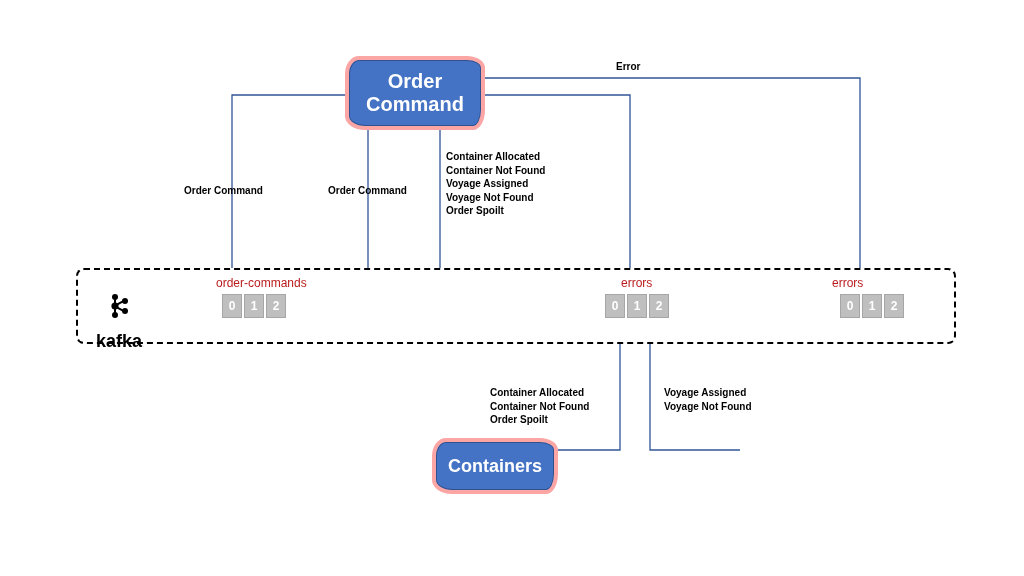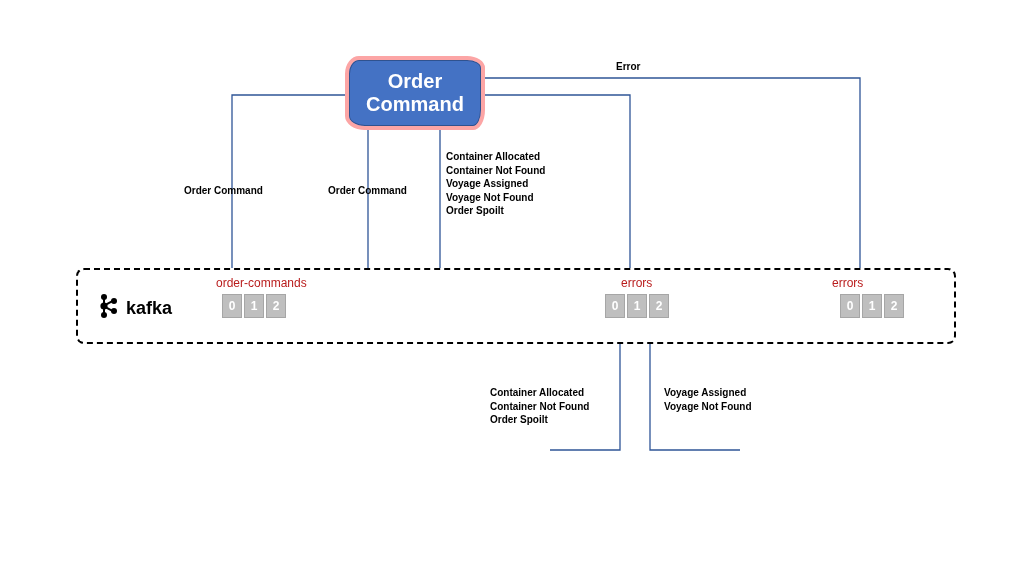--- a/index.html
+++ b/index.html
@@ -47,20 +47,21 @@
     border-radius: 8px;
     background: #fff;
   }
   .kafka-logo {
     position: absolute;
     display: flex;
     align-items: center;
     gap: 6px;
     font-size: 18px;
     font-weight: 600;
+    flex-direction: column;
   }
   .kafka-logo svg { width: 24px; height: 28px; }
   
   .topic-label {
     position: absolute;
     font-size: 12px;
     color: #b91c1c;
     white-space: nowrap;
   }
   .partitions {
@@ -115,20 +116,21 @@
 
       <path d="M 550 450 L 620 450 L 620 328" marker-end="url(#arrow)"></path>
 
       <path d="M 740 450 L 650 450 L 650 328" marker-end="url(#arrow)"></path>
     </g>
   </svg>
 
   <div class="node big" style="left:345px; top:56px; width:132px; height:66px; white-space:pre;">Order
 Command</div>
 
+  <div class="node small" style="left:432px; top:438px; width:118px; height:48px;">Containers</div>
 
 
   <div class="kafka-band" style="left:76px; top:268px; width:876px; height:72px;"></div>
 
   <div class="kafka-logo" style="left:96px; top:292px;">
     <span>
       <svg viewBox="0 0 24 28">
         <g fill="#000">
           <circle cx="8" cy="5" r="3"></circle>
           <circle cx="8" cy="14" r="3.6"></circle>

